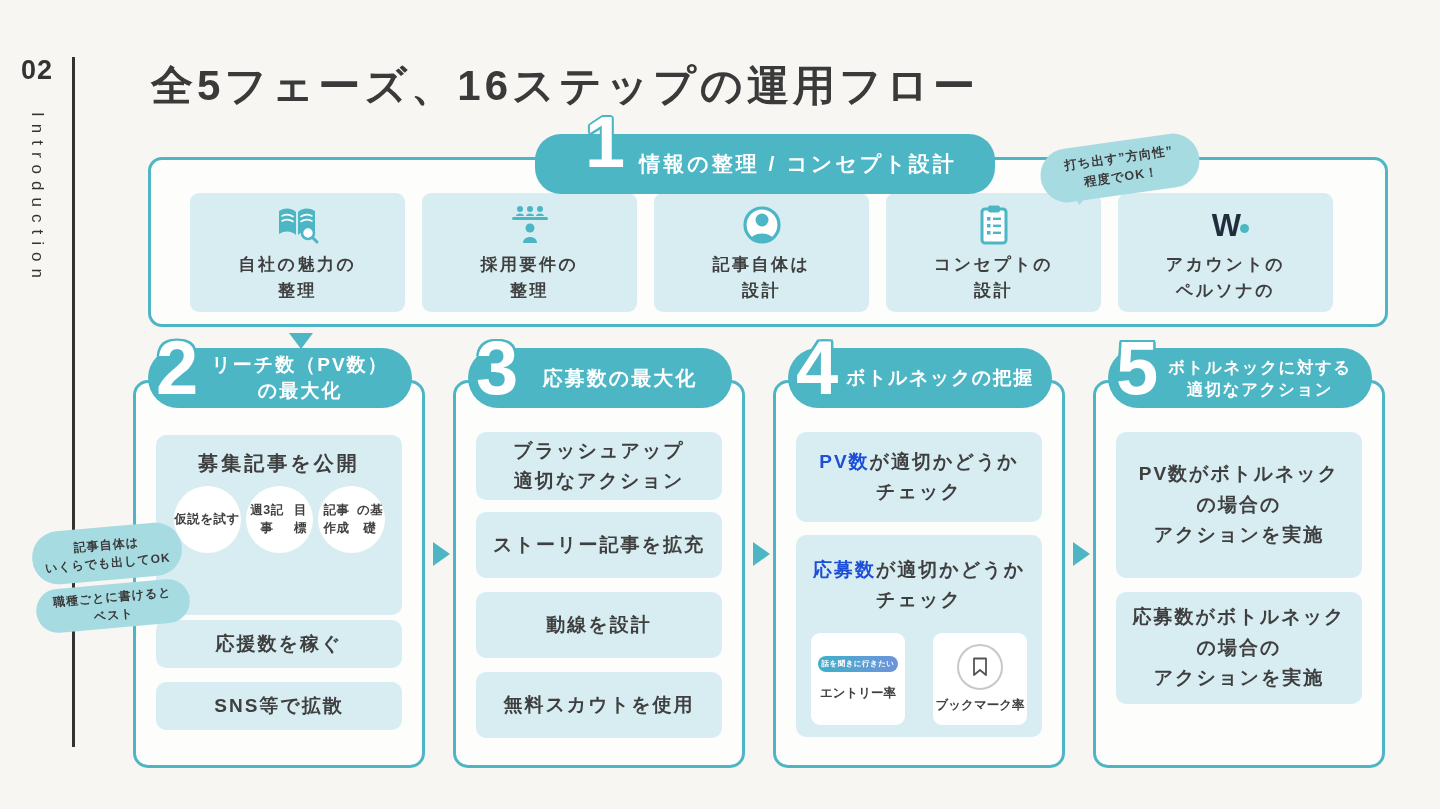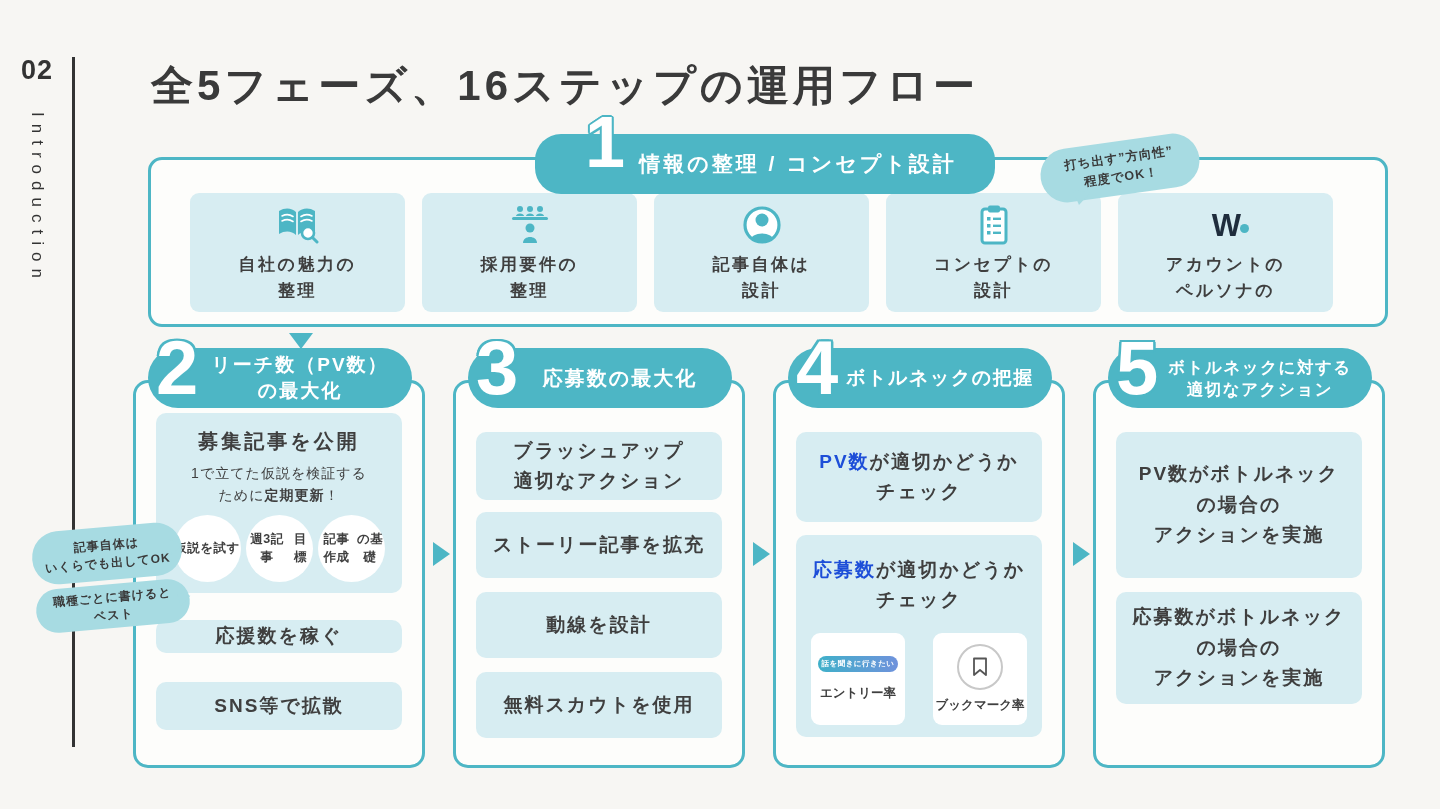--- a/index.html
+++ b/index.html
@@ -68,21 +68,21 @@
   .right-arrow { position:absolute; top:542px; width:0; height:0;
     border-top:12px solid transparent; border-bottom:12px solid transparent; border-left:17px solid #4db6c5; }
 
   .subcard { position:absolute; left:20px; width:246px; background:#d7edf2; border-radius:10px;
     display:flex; flex-direction:column; align-items:center; justify-content:center;
     font-weight:700; text-align:center; color:#3f3f3f; }
   .subcard .big { font-size:19px; letter-spacing:2px; line-height:1.6; }
   .hl { color:#1d4ed8; }
 
   
-  .p2-main { top:30px; height:180px; justify-content:flex-start; padding-top:15px; }
+  .p2-main { top:52px; height:180px; justify-content:flex-start; padding-top:15px; }
   .p2-main .ttl { font-size:20px; font-weight:800; letter-spacing:3px; }
   .p2-main .desc { font-size:14px; font-weight:400; letter-spacing:1px; line-height:1.55; margin-top:8px; }
   .p2-main .desc b { font-weight:800; }
   .circle-row { display:flex; gap:5px; margin-top:9px; }
   .mini-circle { width:67px; height:67px; border-radius:50%; background:#fff;
     display:flex; flex-direction:row; align-items:center; justify-content:center;
     font-size:12.5px; font-weight:700; letter-spacing:0.5px; line-height:1.4; }
 
   
   .p4-card2 { top:152px; height:202px; justify-content:flex-start; padding-top:20px; }
@@ -215,40 +215,36 @@
         <span>ペルソナの</span>
       </div>
     </div>
   </div>
 
   <div class="down-arrow"></div>
 
   <div class="col" style="left:133px;">
     <div class="subcard p2-main">
       <div class="ttl">募集記事を公開</div>
-      <div class="desc">
-        <span>1で立てた仮説を検証する</span><br>
-        <span>ために</span><b>定期更新</b><span>！</span>
-      </div>
       <div class="circle-row">
         <div class="mini-circle">
           <span>仮説を</span>
           <span>試す</span>
         </div>
         <div class="mini-circle">
           <span>週3記事</span>
           <span>目標</span>
         </div>
         <div class="mini-circle">
           <span>記事作成</span>
           <span>の基礎</span>
         </div>
       </div>
     </div>
-    <div class="subcard" style="top:237px; height:33px;">
+    <div class="subcard" style="top:237px; height:48px;">
       <div class="big">応援数を稼ぐ</div>
     </div>
     <div class="subcard" style="top:299px; height:48px;">
       <div class="big">SNS等で拡散</div>
     </div>
   </div>
   <div class="col-num" style="left:156px;">2</div>
   <div class="col-pill" style="left:148px; font-size:19px; letter-spacing:2px;">
     <span>リーチ数（PV数）</span>
     <span>の最大化</span>

